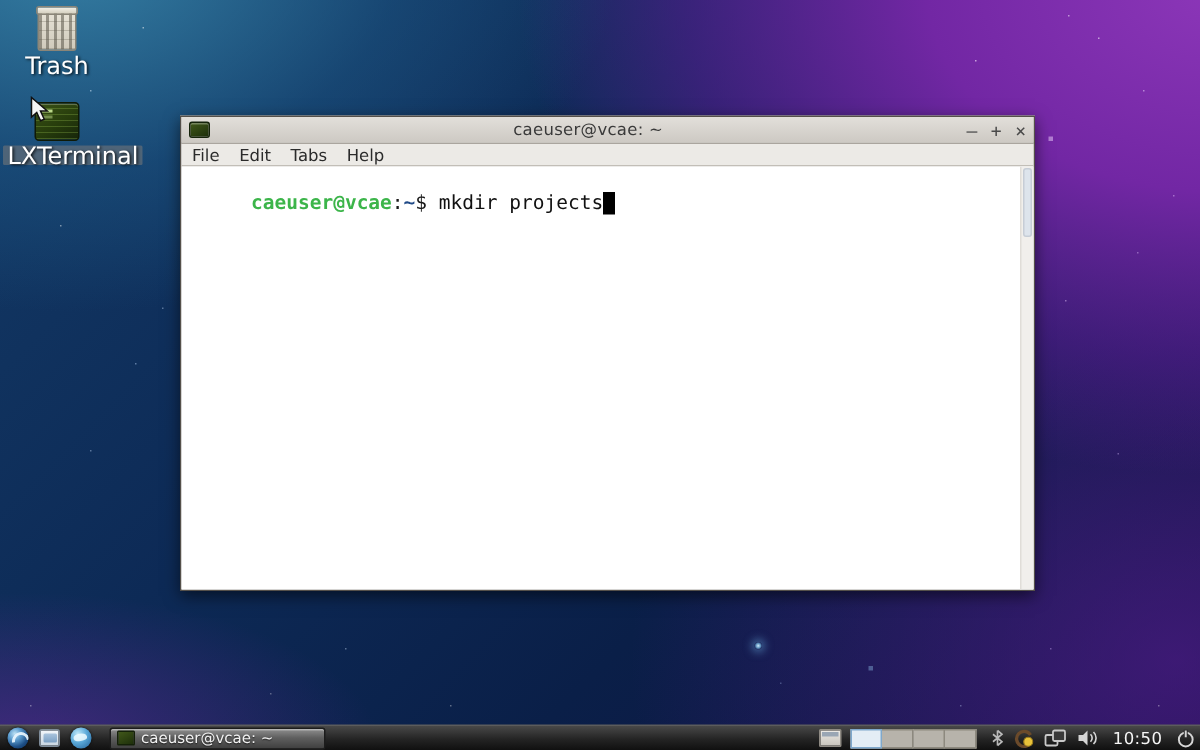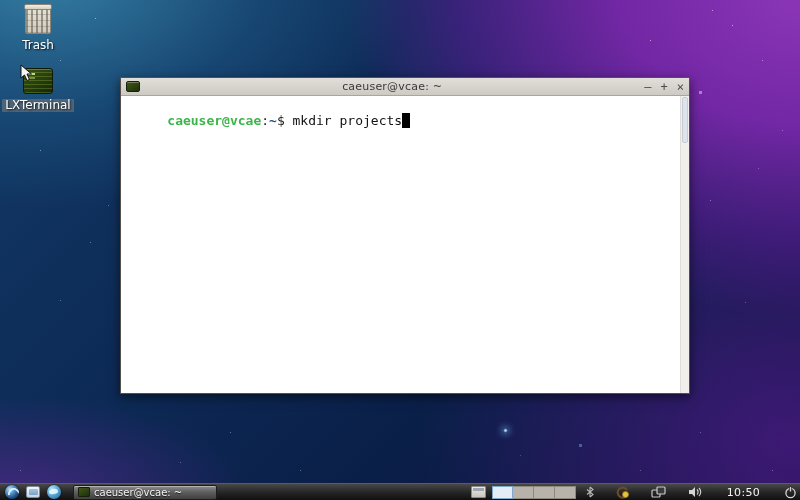--- a/index.html
+++ b/index.html
@@ -31,21 +31,21 @@
       520px 455px 0 0 rgba(180,210,255,.3), 712px 10px 0 0 rgba(255,255,255,.5),
       758px 168px 0 0 rgba(230,200,255,.4), 60px 60px 0 0 rgba(220,240,255,.5),
       108px 205px 0 0 rgba(200,225,255,.4), 670px 250px 0 0 rgba(225,195,255,.4);
   }
   .bright-star { position:absolute; left:503px; top:428px; width:5px; height:5px; border-radius:50%;
     background:radial-gradient(circle, #cfeeff 0%, rgba(120,190,230,.7) 45%, rgba(80,150,200,0) 75%);
     box-shadow:0 0 6px 2px rgba(110,180,230,.5); }
 
   
   .desk-icon { position:absolute; width:72px; text-align:center; }
-  .desk-icon .label { display:inline-block; color:#fff; font-size:12px; margin-top:3px;
+  .desk-icon .label { display:inline-block; color:#fff; font-size:16px; margin-top:3px;
     text-shadow:1px 1px 2px rgba(0,0,0,.85); padding:0 3px; line-height:13px; }
   .desk-icon.selected .label { background:rgba(88,104,120,.85); border-radius:1px; }
   #icon-trash { left:2px; top:6px; }
   .trash-glyph { width:26px; height:28px; margin:0 auto; position:relative;
     background:
       repeating-linear-gradient(90deg, rgba(90,86,74,.55) 0 2px, rgba(0,0,0,0) 2px 5px),
       repeating-linear-gradient(0deg, rgba(120,115,100,.35) 0 1px, rgba(0,0,0,0) 1px 6px),
       linear-gradient(#e8e4d8, #cfcabb);
     border:1px solid #8a8578; border-radius:3px 3px 2px 2px; }
   .trash-glyph::before { content:""; position:absolute; left:-2px; top:-3px; right:-2px; height:4px;
@@ -119,21 +119,21 @@
     text-shadow:0 1px 1px rgba(0,0,0,.7); }
   .tb-spacer { flex:1; }
   .tb-right { display:flex; align-items:center; gap:6px; }
   .showdesk { width:15px; height:12px; background:linear-gradient(#ece9e4,#c9c5be); border:1px solid #8e8a83;
     border-radius:1px; position:relative; }
   .showdesk::before { content:""; position:absolute; left:1px; top:1px; right:1px; height:3px;
     background:#9aa6b4; }
   .pager { display:flex; height:13px; }
   .ws { width:21px; height:13px; background:#b7b3ab; border:1px solid #8d897f; border-left-width:0; }
   .ws.active { background:#e4edf5; border:1px solid #7fa8cc; }
-  .tray { display:flex; align-items:center; gap:22px; margin-left:4px; }
+  .tray { display:flex; align-items:center; gap:7px; margin-left:4px; }
   .clock { color:#f5f5f5; font-size:11px; letter-spacing:.3px; padding:0 2px; }
   svg.ticon { display:block; } 
 </style>
 </head>
 <body>
 
 <div class="stars"></div>
 <div class="bright-star"></div>
 
 <div class="desk-icon" id="icon-trash">
@@ -153,20 +153,26 @@
 <div class="window">
   <div class="titlebar">
     <div class="mini-term"></div>
     <div class="title">caeuser@vcae: ~</div>
     <div class="win-controls">
       <span>–</span>
       <span>+</span>
       <span>×</span>
     </div>
   </div>
+  <div class="menubar">
+    <span>File</span>
+    <span>Edit</span>
+    <span>Tabs</span>
+    <span>Help</span>
+  </div>
   <div class="term-body">
     <span class="p-user">caeuser@vcae</span><span class="p-colon">:</span><span class="p-path">~</span><span class="p-dollar">$ </span><span class="p-cmd">mkdir projects</span><span class="block-cursor"></span>
     <div class="term-scrollbar">
       <div class="thumb"></div>
     </div>
   </div>
 </div>
 
 <div class="taskbar">
   <div class="tb-left">

